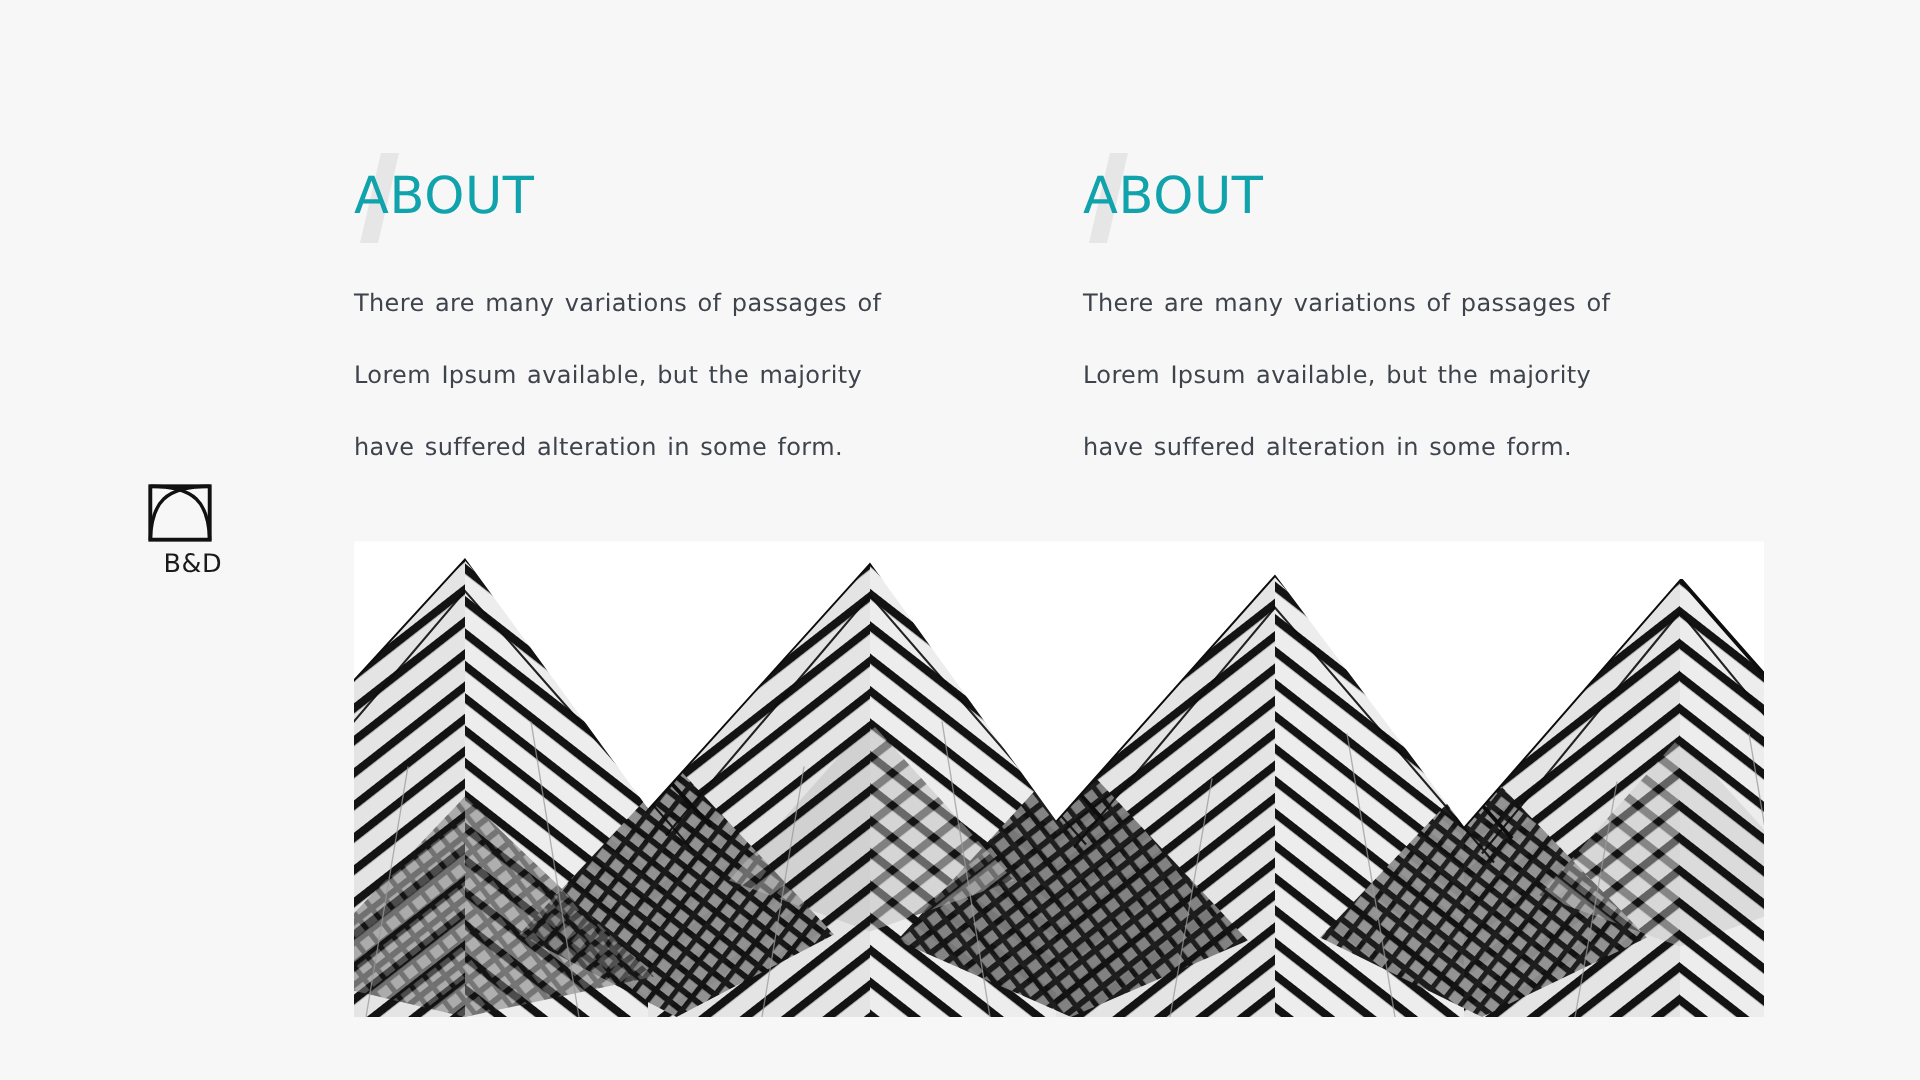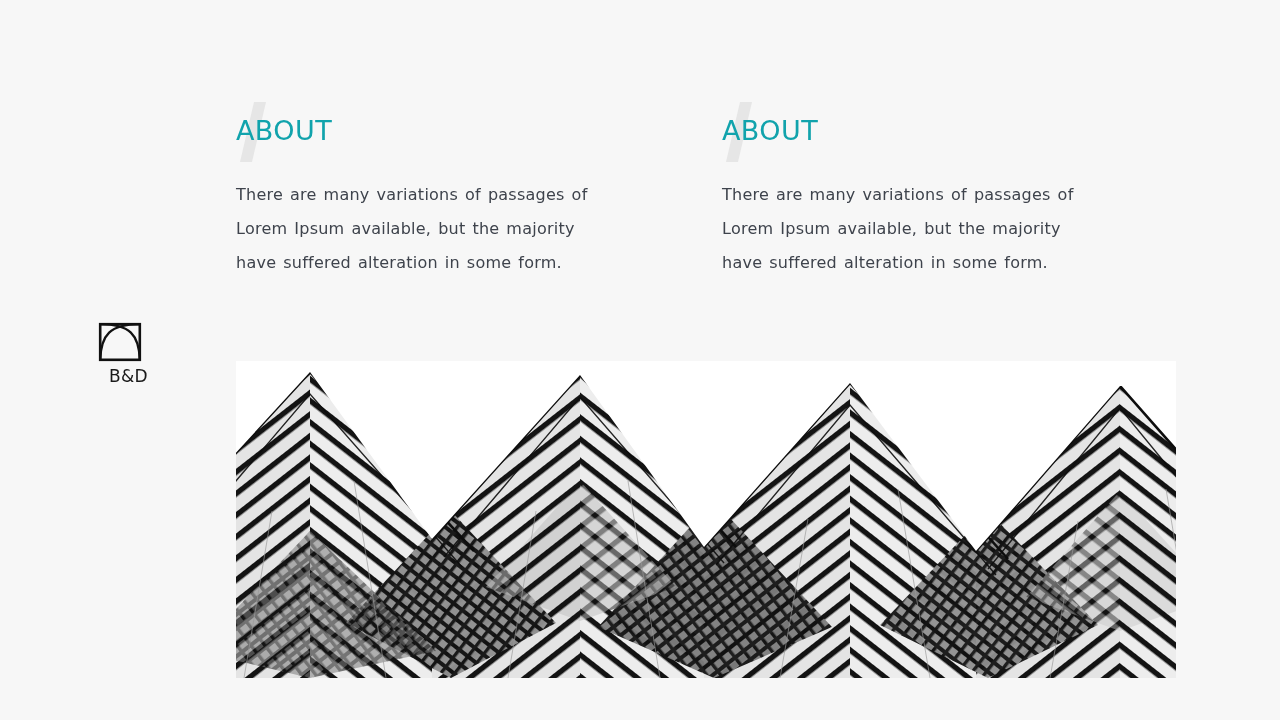--- a/index.html
+++ b/index.html
@@ -62,33 +62,33 @@
     top: 2px;
     width: 26px;
     height: 60px;
     pointer-events: none;
   }
   .heading {
     position: absolute;
     left: 0;
     top: 14px;
     margin: 0;
-    font-size: 27px;
+    font-size: 34px;
     line-height: 34px;
     font-weight: 500;
     letter-spacing: 0.4px;
     color: #11a3ac;
     font-family: "DejaVu Sans", "Liberation Sans", sans-serif;
   }
   .body-text {
     margin: 0;
     padding-top: 16px;
     width: 375px;
     font-size: 16px;
-    line-height: 34px;
+    line-height: 48px;
     color: #3e434c;
     letter-spacing: 0.25px;
     word-spacing: 1.6px;
     font-family: "DejaVu Sans", "Liberation Sans", sans-serif;
   }
 
   
   .photo {
     position: absolute;
     left: 236px;

